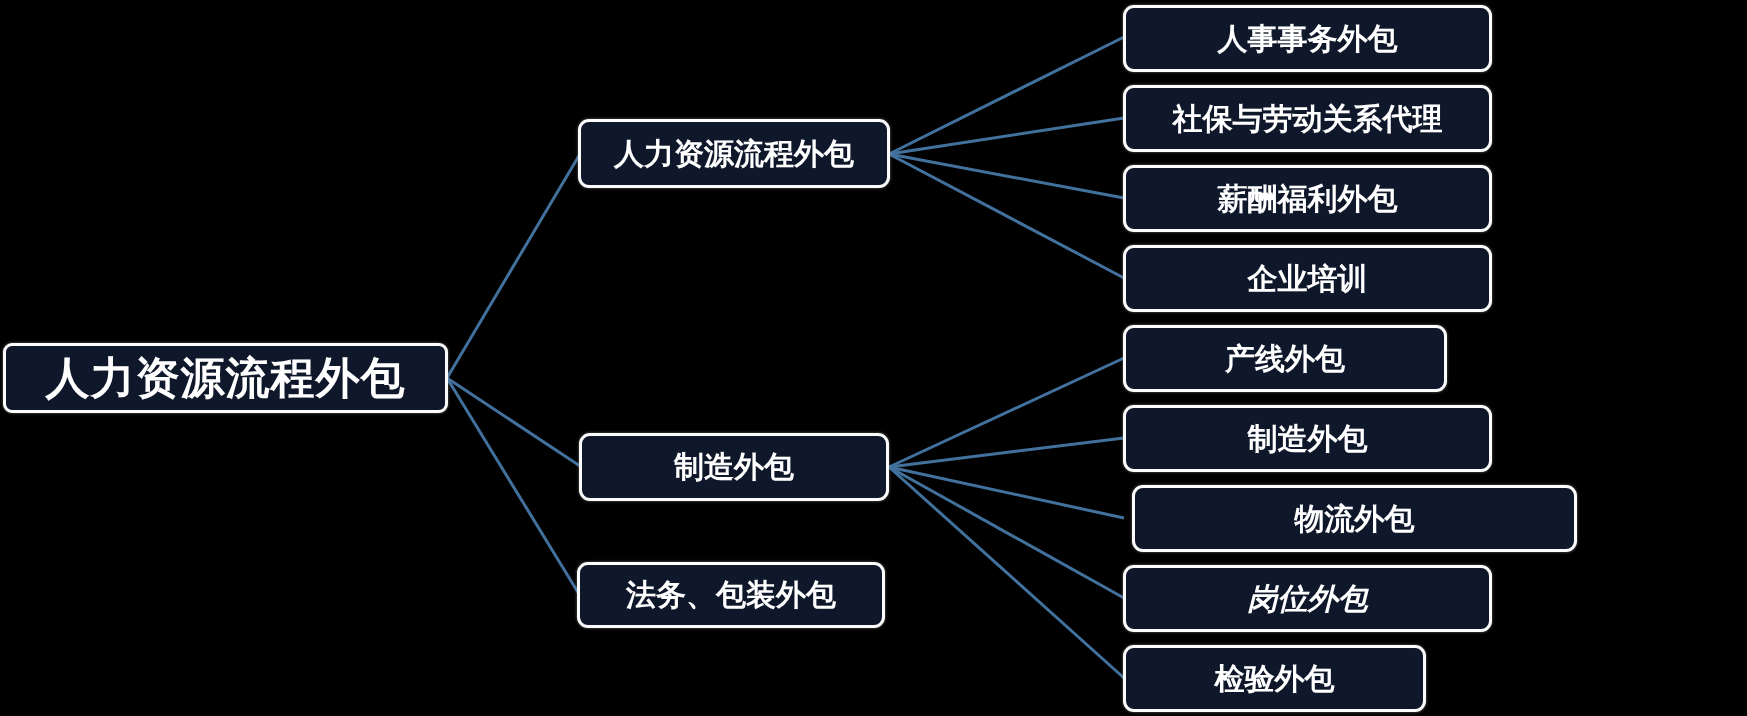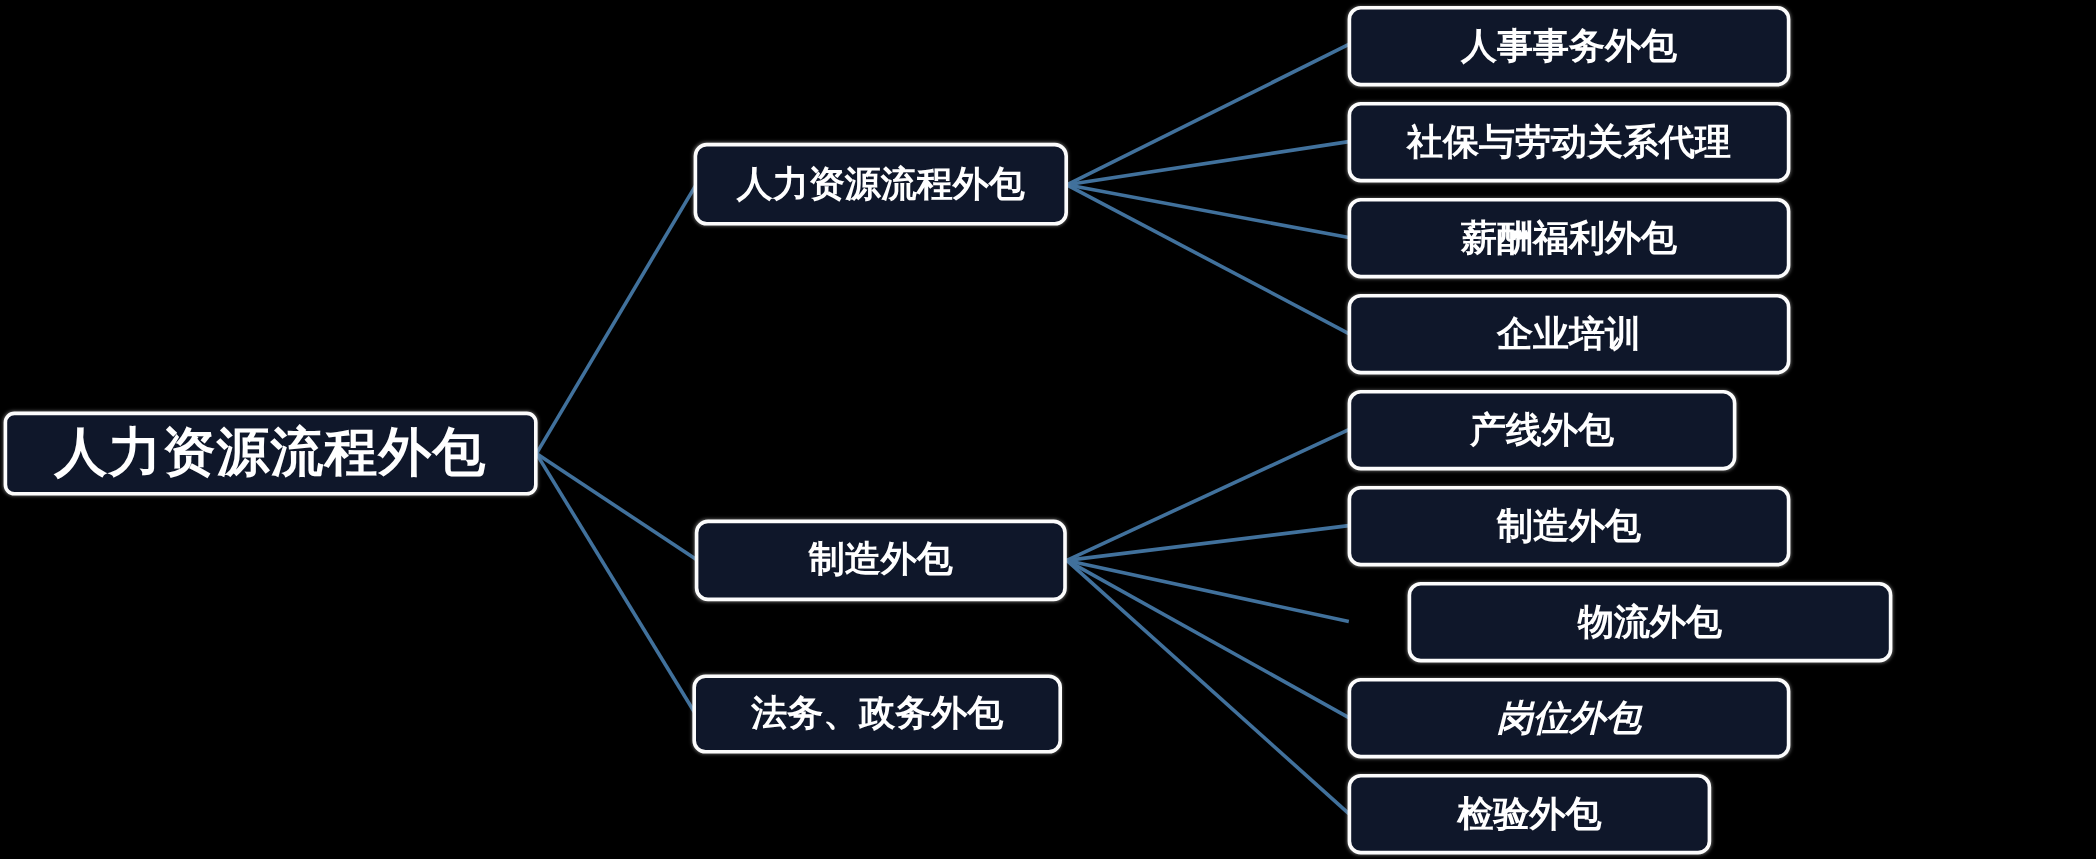--- a/index.html
+++ b/index.html
@@ -72,21 +72,21 @@
     <span>人力资源流程外包</span>
   </div>
 
   <div class="node node-branch" style="left:578px; top:119px; width:312px; height:69px;">
     <span>人力资源流程外包</span>
   </div>
   <div class="node node-branch" style="left:579px; top:433px; width:310px; height:68px;">
     <span>制造外包</span>
   </div>
   <div class="node node-branch" style="left:577px; top:562px; width:308px; height:66px;">
-    <span>法务、政务外包</span>
+    <span>法务、包装外包</span>
   </div>
 
   <div class="node node-leaf" style="left:1123px; top:5px; width:369px; height:67px;">
     <span>人事事务外包</span>
   </div>
   <div class="node node-leaf" style="left:1123px; top:85px; width:369px; height:67px;text-align:right;">
     <span>社保与劳动关系代理</span>
   </div>
   <div class="node node-leaf" style="left:1123px; top:165px; width:369px; height:67px;">
     <span>薪酬福利外包</span>
@@ -94,21 +94,21 @@
   <div class="node node-leaf" style="left:1123px; top:245px; width:369px; height:67px;">
     <span>企业培训</span>
   </div>
 
   <div class="node node-leaf" style="left:1123px; top:325px; width:324px; height:67px;">
     <span>产线外包</span>
   </div>
   <div class="node node-leaf" style="left:1123px; top:405px; width:369px; height:67px;">
     <span>制造外包</span>
   </div>
-  <div class="node node-leaf" style="left:1173px; top:485px; width:404px; height:67px;">
+  <div class="node node-leaf" style="left:1132px; top:485px; width:445px; height:67px;">
     <span>物流外包</span>
   </div>
   <div class="node node-leaf" style="left:1123px; top:565px; width:369px; height:67px;font-style:italic;">
     <span>岗位外包</span>
   </div>
   <div class="node node-leaf" style="left:1123px; top:645px; width:303px; height:67px;">
     <span>检验外包</span>
   </div>
 
 </div>

